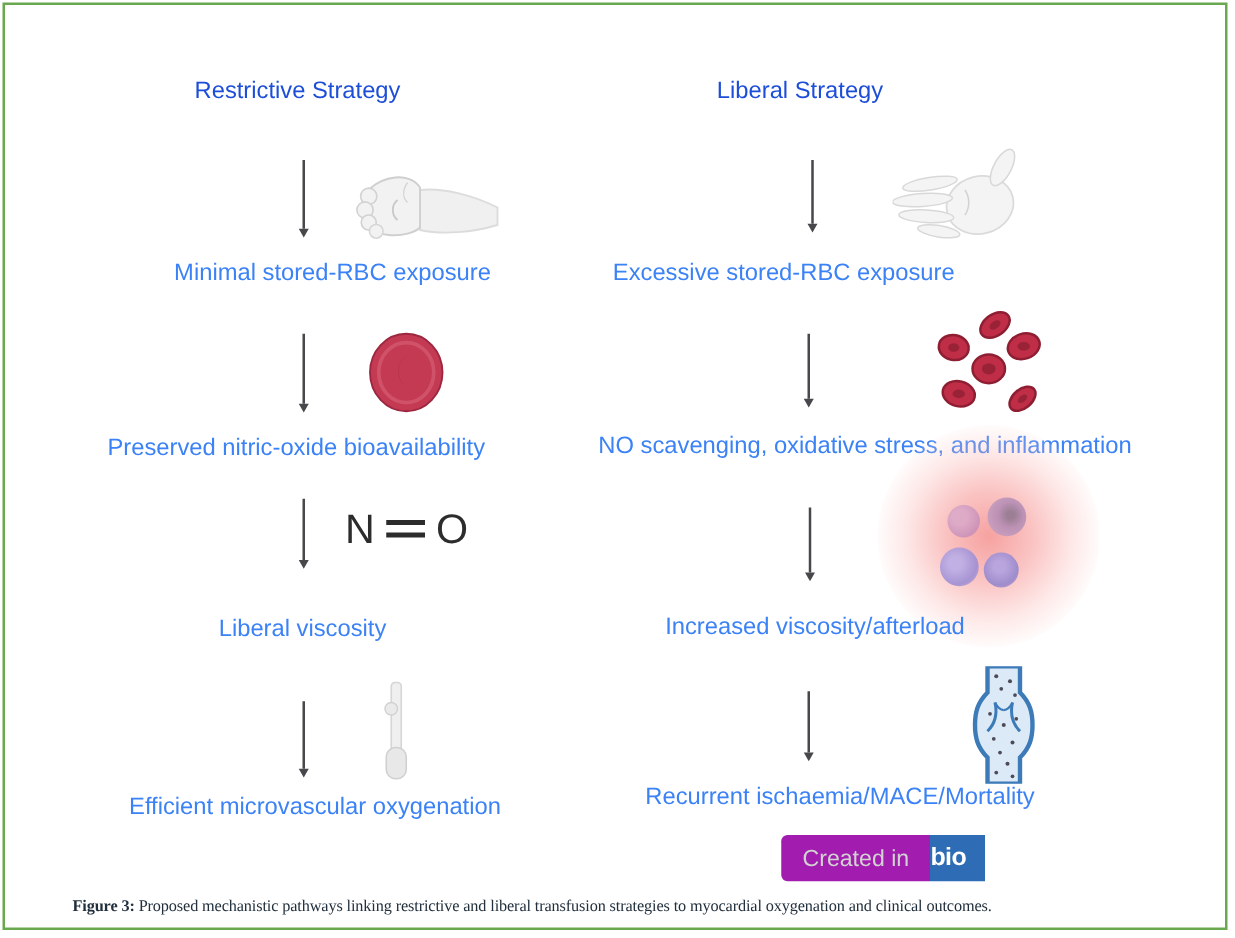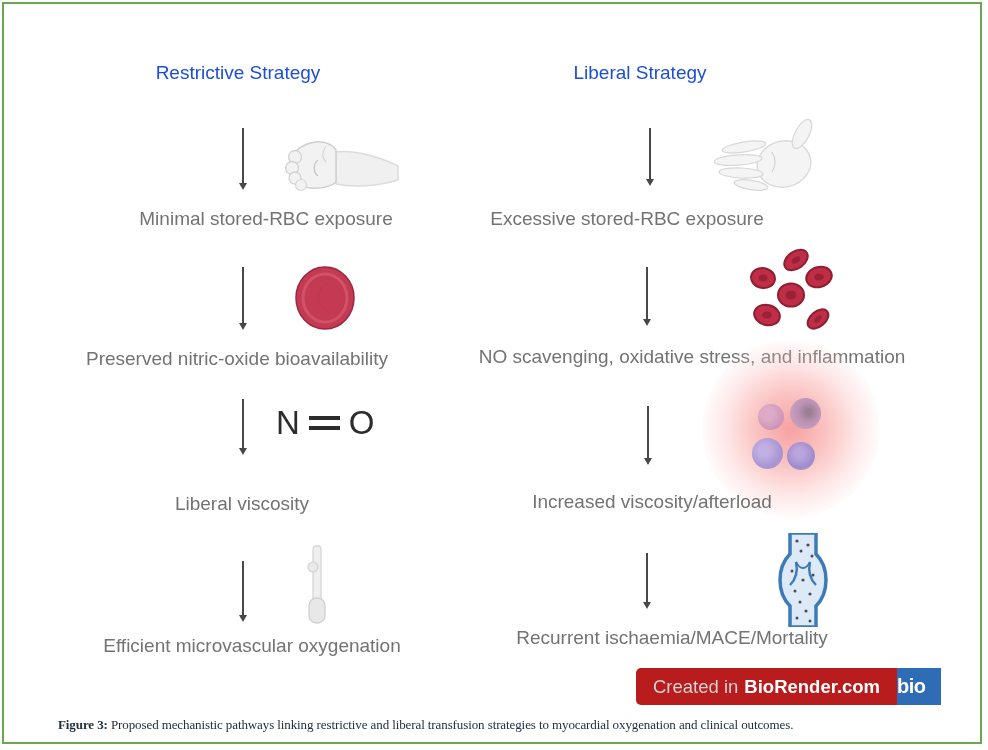--- a/index.html
+++ b/index.html
@@ -2,21 +2,21 @@
 <html><head>
 <meta charset="utf-8">
 <style>
   html,body{margin:0;padding:0;}
   body{
     width:988px;height:750px;position:relative;overflow:hidden;
     background:#ffffff;
     font-family:"Liberation Sans","DejaVu Sans",sans-serif;
   }
   .frame{position:absolute;left:2px;top:2px;width:980px;height:742px;border:2px solid #6aa84f;box-sizing:border-box;}
-  .lbl{position:absolute;transform:translateX(-50%);white-space:nowrap;font-size:19px;color:#737373;}
+  .lbl{position:absolute;transform:translateX(-50%);white-space:nowrap;font-size:19px;color:#3b82f6;}
   .title{font-weight:500;color:#1d4ed8;}
   .arrow{position:absolute;display:flex;flex-direction:column;align-items:center;width:10px;transform:translateX(-50%);}
   .arrow .stem{width:1.7px;flex:1;background:#47474c;}
   .arrow .head{width:0;height:0;border-left:4.2px solid transparent;border-right:4.2px solid transparent;border-top:7px solid #47474c;}
   .icon{position:absolute;line-height:0;}
   .no-mol{position:absolute;display:flex;align-items:center;font-size:33px;font-weight:500;color:#2c2c2c;}
   .no-mol .dbond{display:flex;flex-direction:column;gap:6.5px;margin:0 9px;}
   .no-mol .dbond i{display:block;width:31px;height:3.6px;background:#2c2c2c;}
   .glow{position:absolute;border-radius:50%;
     background:radial-gradient(circle,
@@ -24,21 +24,21 @@
       rgba(244,130,128,0.48) 28%,
       rgba(250,180,178,0.32) 52%,
       rgba(255,228,228,0.14) 70%,
       rgba(255,255,255,0) 78%);}
   .cell{position:absolute;border-radius:50%;}
   .cell1{left:56px;top:64px;width:26px;height:26px;background:radial-gradient(circle at 38% 38%, #d9a8c9 25%, #c78fba 70%, rgba(199,143,186,0.4));opacity:.85;}
   .cell2{left:88px;top:58px;width:31px;height:31px;background:radial-gradient(circle at 60% 45%, #8f7790 12%, #b38cb4 40%, #c39cc0 75%, rgba(195,156,192,0.4));opacity:.88;}
   .cell3{left:50px;top:98px;width:31px;height:31px;background:radial-gradient(circle at 40% 40%, #bcaee6 20%, #9f8fd4 65%, rgba(159,143,212,0.45));opacity:.92;}
   .cell4{left:85px;top:102px;width:28px;height:28px;background:radial-gradient(circle at 45% 40%, #b4a3e0 20%, #9687cc 65%, rgba(150,135,204,0.45));opacity:.92;}
   .badge{position:absolute;left:625px;top:668px;height:37px;display:flex;}
-  .badge-main{background:#b91c1c;border-radius:5px 0 0 5px;display:flex;align-items:center;padding:0 17px;font-size:18.5px;color:#d2d2d2;margin-left:11px;}
+  .badge-main{background:#a21caf;border-radius:5px 0 0 5px;display:flex;align-items:center;padding:0 17px;font-size:18.5px;color:#d2d2d2;}
   .badge-main b{color:#ffffff;margin-left:6px;font-weight:700;}
   .badge-logo{background:#2e6cb5;width:44px;display:flex;align-items:center;color:#fff;font-weight:700;font-size:20px;letter-spacing:-0.5px;}
   .caption{position:absolute;left:58px;top:717px;white-space:nowrap;
     font-family:"Liberation Serif","DejaVu Serif",serif;
     font-size:13px;letter-spacing:-0.1px;color:#22303e;}
   .caption b{font-weight:700;}
 </style>
 </head>
 <body>
 
@@ -202,21 +202,20 @@
       <circle cx="33" cy="88" r="1.5"></circle>
     </g>
   </svg>
 </div>
 
 <div class="lbl" style="left:672px;top:627px">Recurrent ischaemia/MACE/Mortality</div>
 
 <div class="badge">
   <div class="badge-main">
     <span>Created in</span>
-    <b>BioRender.com</b>
   </div>
   <div class="badge-logo">
     <span>bio</span>
   </div>
 </div>
 
 <div class="caption">
   <b>Figure 3:</b>
   <span>Proposed mechanistic pathways linking restrictive and liberal transfusion strategies to myocardial oxygenation and clinical outcomes.</span>
 </div>

